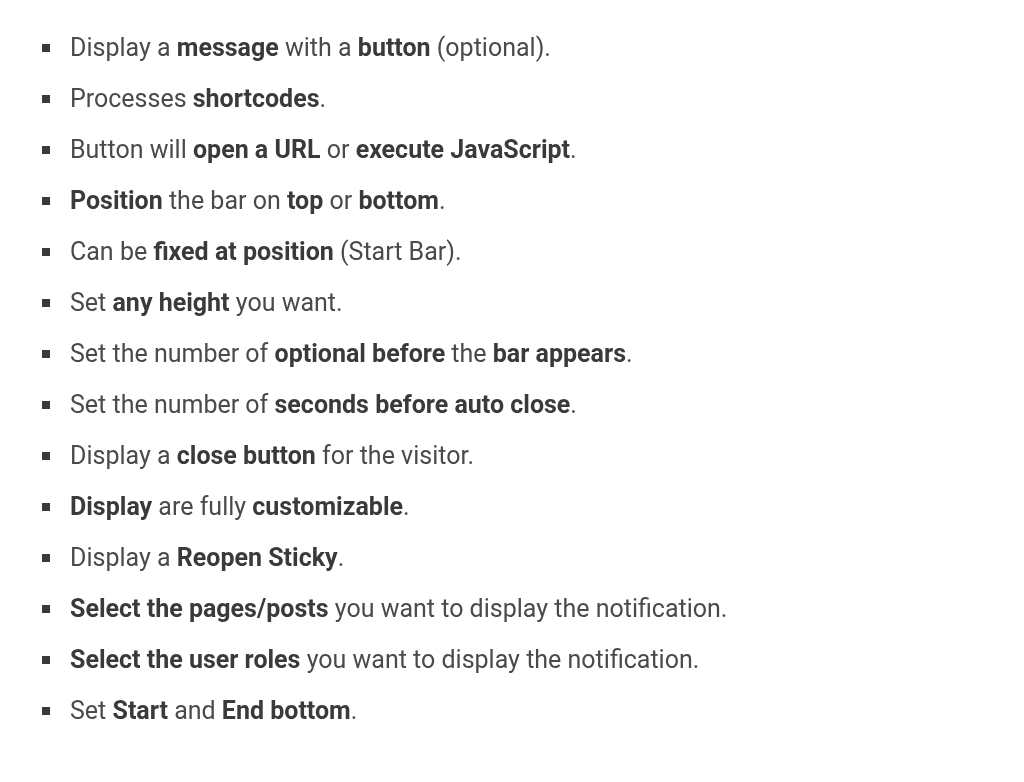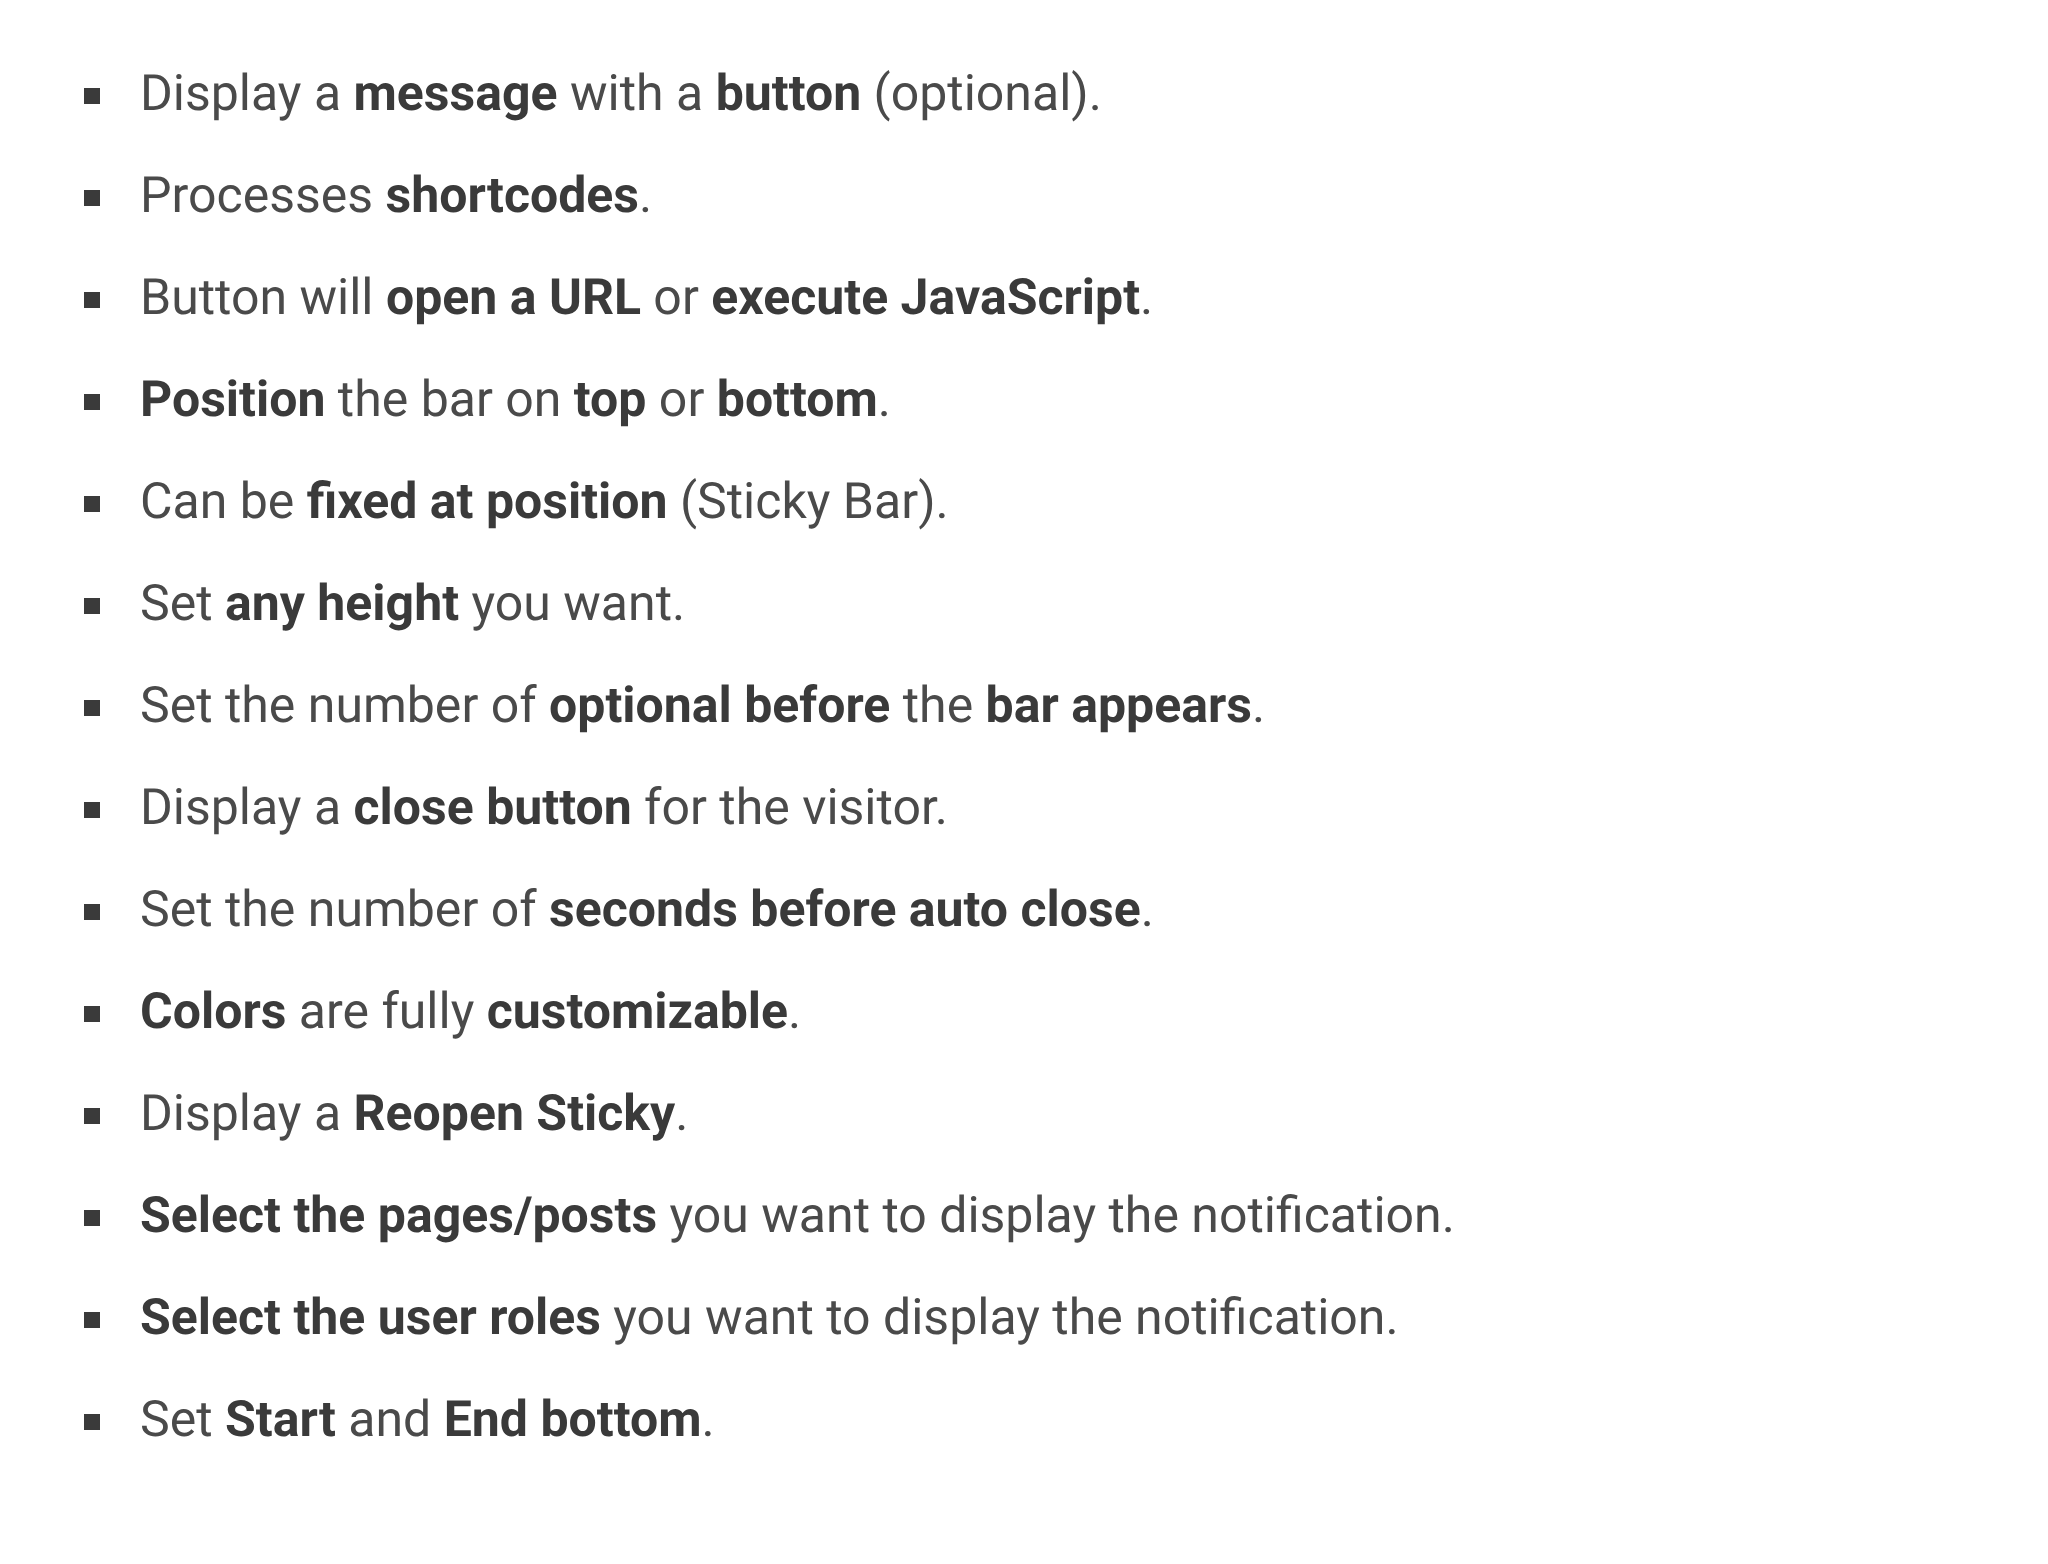--- a/index.html
+++ b/index.html
@@ -42,23 +42,23 @@
     }
   </style>
 </head>
 <body>
 
 <ul class="feature-list">
     <li><span>Display a </span><strong>message</strong><span> with a </span><strong>button</strong><span> (optional).</span></li>
     <li><span>Processes </span><strong>shortcodes</strong><span>.</span></li>
     <li><span>Button will </span><strong>open a URL</strong><span> or </span><strong>execute JavaScript</strong><span>.</span></li>
     <li><strong>Position</strong><span> the bar on </span><strong>top</strong><span> or </span><strong>bottom</strong><span>.</span></li>
-    <li><span>Can be </span><strong>fixed at position</strong><span> (Sticky Bar).</span></li>
+    <li><span>Can be </span><strong>fixed at position</strong><span> (Start Bar).</span></li>
     <li><span>Set </span><strong>any height</strong><span> you want.</span></li>
     <li><span>Set the number of </span><strong>optional before</strong><span> the </span><strong>bar appears</strong><span>.</span></li>
+    <li><span>Set the number of </span><strong>seconds before auto close</strong><span>.</span></li>
     <li><span>Display a </span><strong>close button</strong><span> for the visitor.</span></li>
-    <li><span>Set the number of </span><strong>seconds before auto close</strong><span>.</span></li>
-    <li><strong>Colors</strong><span> are fully </span><strong>customizable</strong><span>.</span></li>
+    <li><strong>Display</strong><span> are fully </span><strong>customizable</strong><span>.</span></li>
     <li><span>Display a </span><strong>Reopen Sticky</strong><span>.</span></li>
     <li><strong>Select the pages/posts</strong><span> you want to display the notification.</span></li>
     <li><strong>Select the user roles</strong><span> you want to display the notification.</span></li>
     <li><span>Set </span><strong>Start</strong><span> and </span><strong>End bottom</strong><span>.</span></li>
   </ul>
 
 </body></html>

